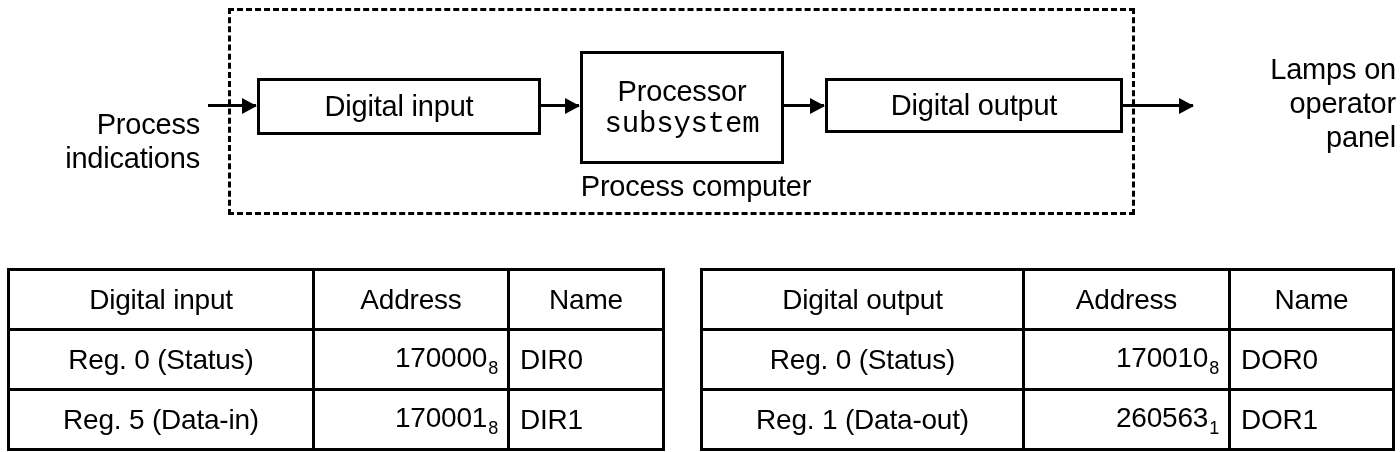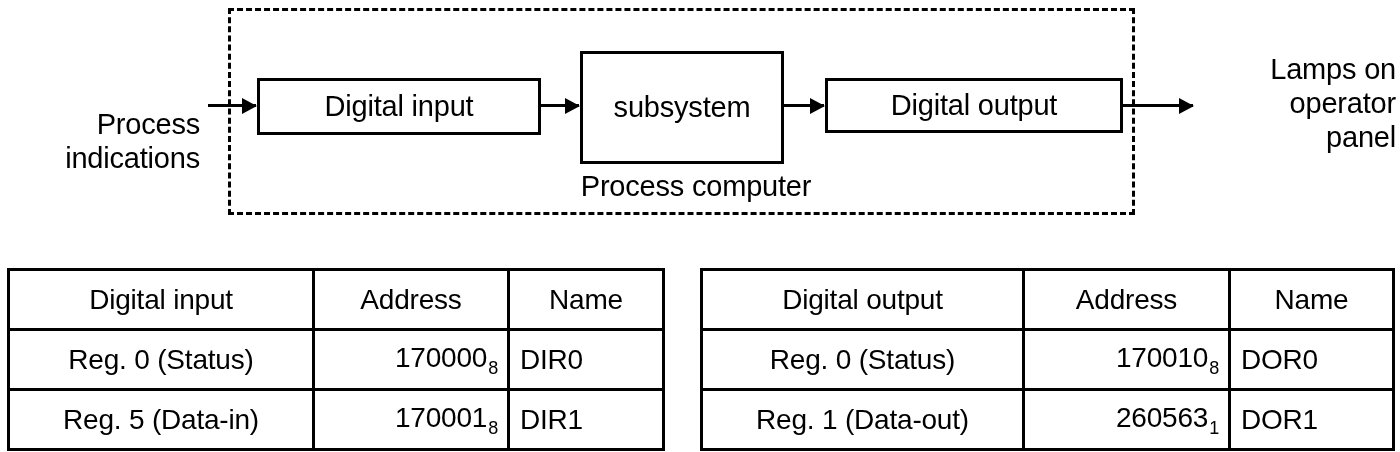--- a/index.html
+++ b/index.html
@@ -203,21 +203,22 @@
     <div class="arrow" id="arrow-di-proc"></div>
     <div class="arrow" id="arrow-proc-do"></div>
     <div class="arrow" id="arrow-out"></div>
 
     <div class="proc-box" id="box-digital-input">
       <span>Digital input</span>
     </div>
 
     <div class="proc-box" id="box-processor">
       <div>
-        <span style="display: block;">subsystem</span>
+        <span style="display: block;">Processor</span>
+        <span style="display: block; font-family: Liberation Mono, monospace;">subsystem</span>
       </div>
     </div>
 
     <div class="proc-box" id="box-digital-output">
       <span>Digital output</span>
     </div>
 
   </div>
 
   <table class="reg-table" id="table-digital-input">

